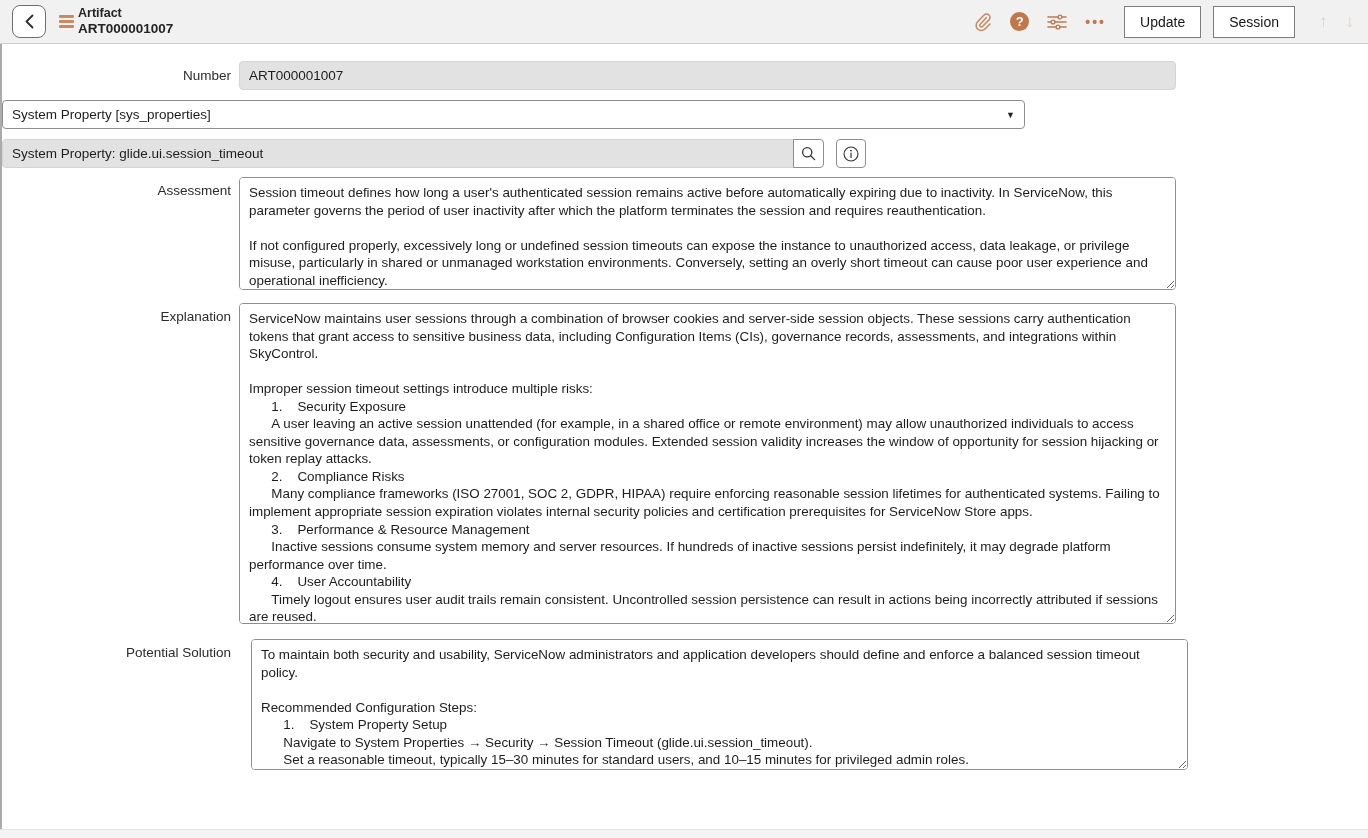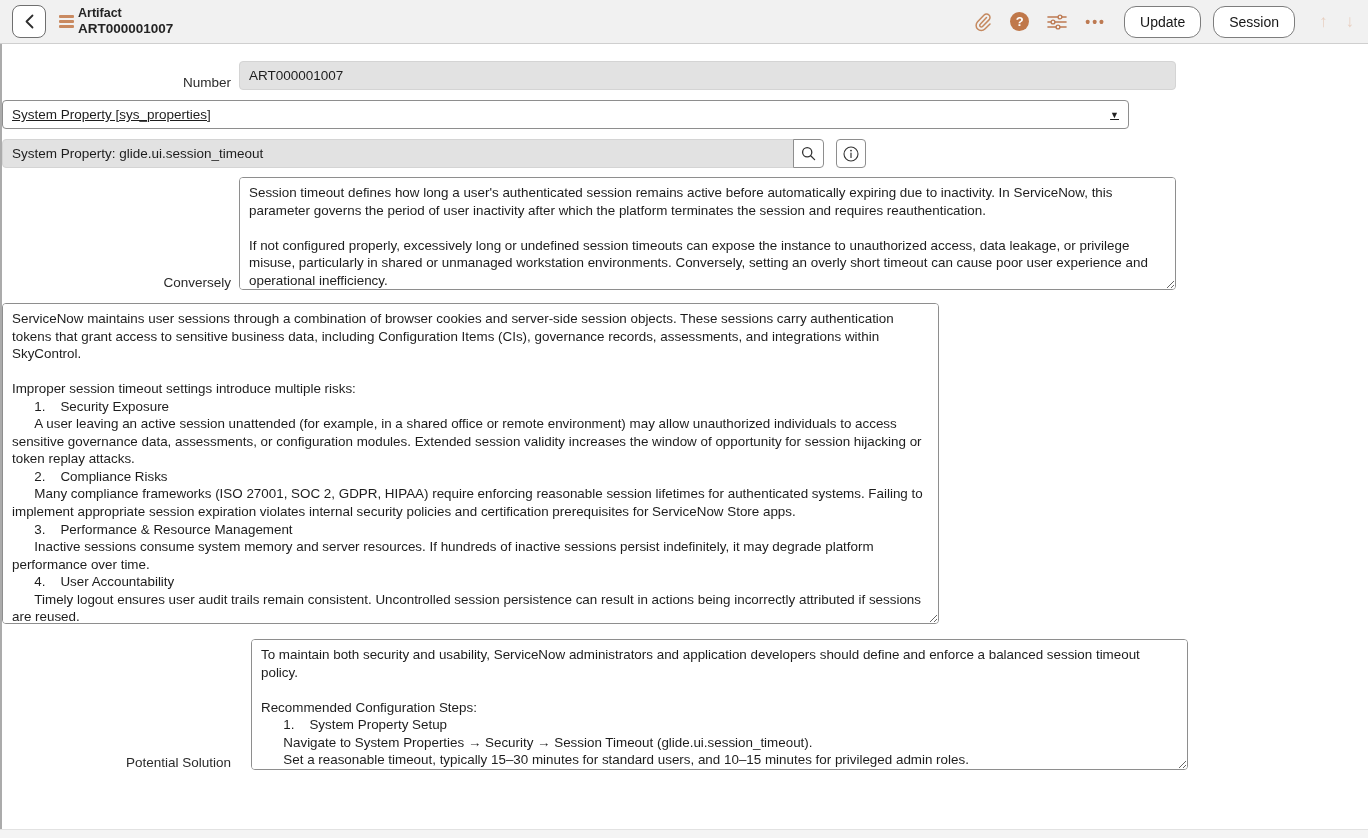--- a/index.html
+++ b/index.html
@@ -27,48 +27,48 @@
   .title-line1 { font-weight:bold; font-size:12.5px; color:#242424; }
   .title-line2 { font-weight:bold; font-size:13.5px; color:#242424; }
   .header-right { margin-left:auto; display:flex; align-items:center; gap:18px; }
   .hicon { display:flex; align-items:center; justify-content:center; cursor:pointer; }
   .help-circle {
     width:19px; height:19px; border-radius:50%; background:#c0784a; color:#fff;
     font-weight:bold; font-size:13px; display:flex; align-items:center; justify-content:center;
   }
   .dots { color:#bd7a52; font-size:14px; font-weight:bold; letter-spacing:2px; }
   .btn {
-    background:#fff; border:1px solid #7d7d7d; border-radius:12px;
+    background:#fff; border:1px solid #7d7d7d; border-radius:0;
     font-family:"Liberation Sans",sans-serif; font-size:14px; color:#161616;
     padding:7px 15px; cursor:pointer;
   }
   .nav-arrow { font-size:17px; color:#e8cfc0; cursor:default; }
   
   .main { height:786px; border-left:2px solid #ababab; padding-top:17px; position:relative; }
-  .row { display:flex; align-items:flex-end; }
+  .row { display:flex; align-items:flex-start; }
   .mb10{margin-bottom:10px;} .mb9{margin-bottom:9px;} .mb13{margin-bottom:13px;}
   .mb15{margin-bottom:15px;} .mb11{margin-bottom:3px;gap:12px;}
   .flabel {
     width:237px; flex:none; text-align:right; padding-right:8px; padding-top:7px;
     font-size:13.5px; color:#2b2b2b;
   }
   .flabel.ta { padding-top:6px; }
   .fwrap { display:flex; align-items:flex-start; }
   .tbox {
     border:1px solid #8e8e8e; border-radius:4px; background:#fff;
     font-size:13.5px; color:#1d1d1d; height:29px;
   }
   .ro { background:#e2e2e2; border-color:#d4d4d4; }
   .input-plain { width:937px; padding:0 9px; display:flex; align-items:center; }
   input.real {
     font-family:"Liberation Sans",sans-serif; font-size:13.5px; color:#1d1d1d;
     outline:none;
   }
   .selectbox {
-    width:1127px; padding:0 9px; display:flex; align-items:center; cursor:pointer;text-decoration:underline;
+    width:1023px; padding:0 9px; display:flex; align-items:center; cursor:pointer;
   }
   .selectbox .caret { margin-left:auto; font-size:9px; color:#222; }
   .group { display:flex; }
   .group .ginput {
     width:792px; border-radius:4px 0 0 4px; padding:0 9px; display:flex; align-items:center;
   }
   .group input.ginput { display:inline-block; }
   .sq-btn {
     width:31px; height:29px; background:#fff; border:1px solid #8e8e8e;
     border-radius:0 4px 4px 0; margin-left:-1px; display:flex; align-items:center;
@@ -181,27 +181,28 @@
               <circle cx="8" cy="8" r="7" fill="none" stroke="#333" stroke-width="1.1"></circle>
               <line x1="8" y1="7" x2="8" y2="11.4" stroke="#333" stroke-width="1.2" stroke-linecap="round"></line>
               <circle cx="8" cy="4.6" r="0.9" fill="#333"></circle>
             </svg>
         </span>
       </div>
     </div>
   </div>
 
   <div class="row mb13">
-    <div class="flabel ta">Conversely</div>
+    <div class="flabel ta">Assessment</div>
     <textarea class="tarea h-desc" spellcheck="false" style="">Session timeout defines how long a user's authenticated session remains active before automatically expiring due to inactivity. In ServiceNow, this parameter governs the period of user inactivity after which the platform terminates the session and requires reauthentication.
 
 If not configured properly, excessively long or undefined session timeouts can expose the instance to unauthorized access, data leakage, or privilege misuse, particularly in shared or unmanaged workstation environments. Conversely, setting an overly short timeout can cause poor user experience and operational inefficiency.</textarea>
   </div>
 
   <div class="row mb15">
+    <div class="flabel ta">Explanation</div>
     <textarea class="tarea h-expl" spellcheck="false" style="">ServiceNow maintains user sessions through a combination of browser cookies and server-side session objects. These sessions carry authentication tokens that grant access to sensitive business data, including Configuration Items (CIs), governance records, assessments, and integrations within SkyControl.
 
 Improper session timeout settings introduce multiple risks:
       1.    Security Exposure
       A user leaving an active session unattended (for example, in a shared office or remote environment) may allow unauthorized individuals to access sensitive governance data, assessments, or configuration modules. Extended session validity increases the window of opportunity for session hijacking or token replay attacks.
       2.    Compliance Risks
       Many compliance frameworks (ISO 27001, SOC 2, GDPR, HIPAA) require enforcing reasonable session lifetimes for authenticated systems. Failing to implement appropriate session expiration violates internal security policies and certification prerequisites for ServiceNow Store apps.
       3.    Performance &amp; Resource Management
       Inactive sessions consume system memory and server resources. If hundreds of inactive sessions persist indefinitely, it may degrade platform performance over time.
       4.    User Accountability

